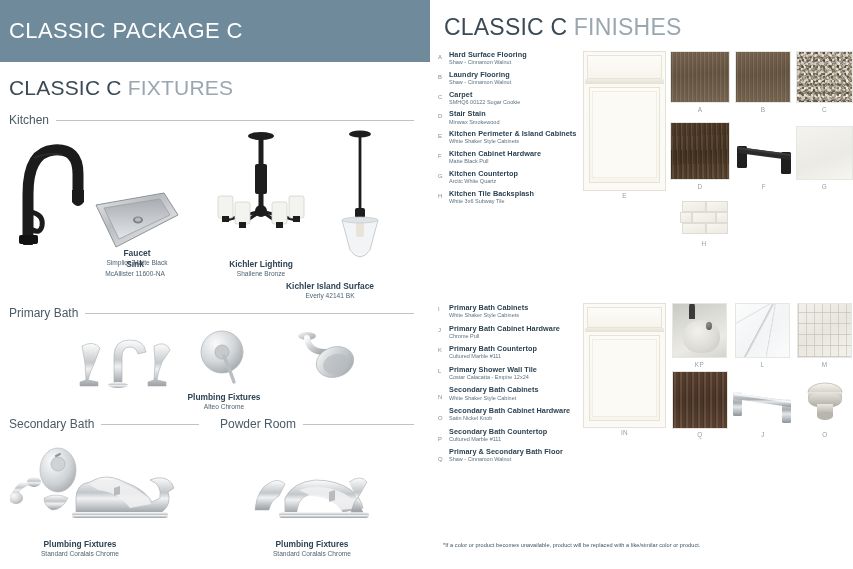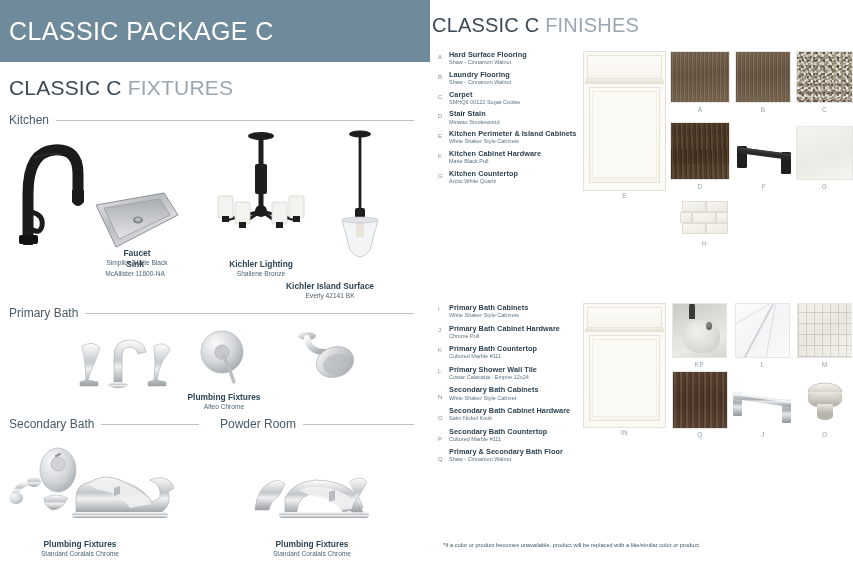--- a/index.html
+++ b/index.html
@@ -13,21 +13,21 @@
 
   
   #left-col { position: absolute; left: 0; top: 0; width: 430px; height: 569px; }
 
   #package-banner {
     position: absolute; left: 0; top: 0; width: 430px; height: 62px;
     background: #6f8b9b;
     display: flex; align-items: center;
   }
   #package-title {
-    color: #ffffff; font-size: 25px; font-weight: 300;
+    color: #ffffff; font-size: 22px; font-weight: 300;
     letter-spacing: 0.4px; padding-left: 9px;
     white-space: nowrap;
   }
 
   #fixtures-heading {
     position: absolute; left: 9px; top: 76px;
     font-size: 21px; font-weight: 400; letter-spacing: 0.2px;
     white-space: nowrap;
   }
   .hd-dark { color: #3b4a55; }
@@ -88,22 +88,22 @@
 
   
   #sb-art { left: 10px; top: 440px; width: 180px; height: 90px; }
   
   #pr-art { left: 245px; top: 448px; width: 125px; height: 75px; }
 
   
   #right-col { position: absolute; left: 430px; top: 0; width: 423px; height: 569px; }
 
   #finishes-heading {
-    position: absolute; left: 2px; top: 14px;
-    font-size: 20px; font-weight: 400; letter-spacing: 0.2px; white-space: nowrap;
+    position: absolute; left: 14px; top: 14px;
+    font-size: 23px; font-weight: 400; letter-spacing: 0.2px; white-space: nowrap;
   }
 
   .legend { position: absolute; }
   .legend-row { position: relative; display: flex; align-items: flex-start; }
   .legend-letter {
     width: 11px; flex: 0 0 11px; text-align: left;
     font-size: 5.9px; color: #7e8f9a; padding-top: 4px; letter-spacing:.2px;
   }
   .legend-text { flex: 1; }
   .legend-name {
@@ -530,20 +530,27 @@
         <div class="legend-sub">Matte Black Pull</div>
       </div>
     </div>
     <div class="legend-row">
       <div class="legend-letter">G</div>
       <div class="legend-text">
         <div class="legend-name">Kitchen Countertop</div>
         <div class="legend-sub">Arctic White Quartz</div>
       </div>
     </div>
+    <div class="legend-row">
+      <div class="legend-letter">H</div>
+      <div class="legend-text">
+        <div class="legend-name">Kitchen Tile Backsplash</div>
+        <div class="legend-sub">White 3x6 Subway Tile</div>
+      </div>
+    </div>
   </div>
 
   <div class="legend" id="legend-bottom">
     <div class="legend-row">
       <div class="legend-letter" style="padding-top:3px">I</div>
       <div class="legend-text">
         <div class="legend-name">Primary Bath Cabinets</div>
         <div class="legend-sub">White Shaker Style Cabinets</div>
       </div>
     </div>

